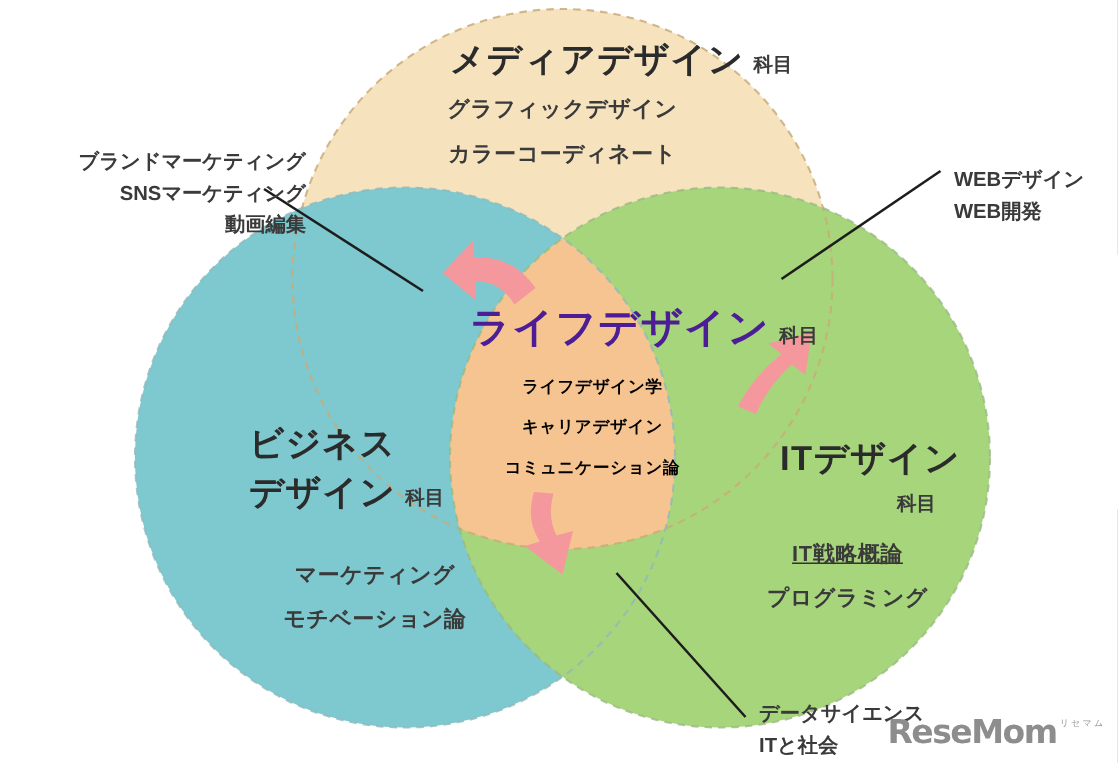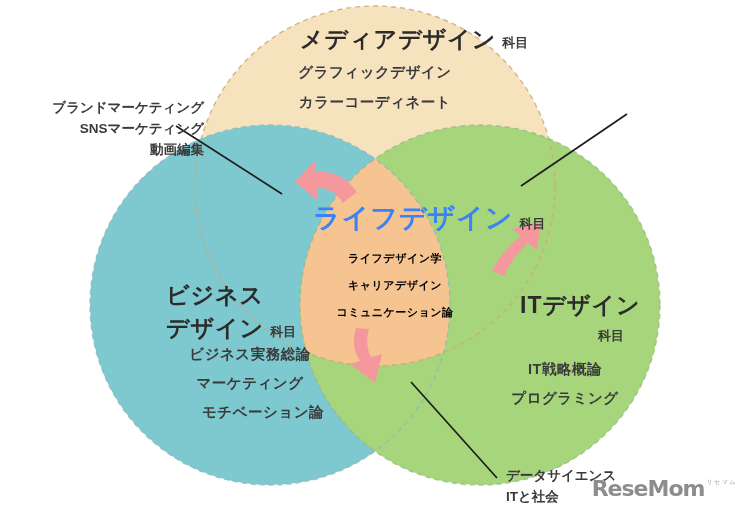--- a/index.html
+++ b/index.html
@@ -11,21 +11,21 @@
     position:relative;
   }
   #stage{position:absolute;left:0;top:0;width:745px;height:511px;}
   svg#venn{position:absolute;left:0;top:0;width:745px;height:511px;}
 
   .lbl{position:absolute;color:#333333;white-space:nowrap;}
   .big{font-size:23px;font-weight:bold;letter-spacing:1px;color:#2b2b2b;}
   .kamoku{font-size:13px;font-weight:bold;color:#3a3a3a;}
   .sub{font-size:14.5px;font-weight:bold;color:#3a3a3a;letter-spacing:.5px;}
   .callout{font-size:13.5px;font-weight:bold;color:#3a3a3a;line-height:1.55;}
-  .center-big{font-size:27px;font-weight:bold;color:#3b82f6;letter-spacing:1px;}
+  .center-big{font-size:27px;font-weight:bold;color:#4c1d95;letter-spacing:1px;}
   .center-sub{font-size:11px;font-weight:bold;color:#000000;letter-spacing:.5px;}
 
   .row{display:flex;align-items:flex-end;gap:6px;}
   .stack{display:flex;flex-direction:column;}
   .ta-r{text-align:right;}
   .ta-c{text-align:center;}
   .ta-l{text-align:left;}
 
   
   #logo{position:absolute;right:8px;bottom:10px;display:flex;align-items:flex-end;gap:2px;}
@@ -95,37 +95,34 @@
 
   <div class="lbl" style="left:166px;top:280px;">
     <div class="stack">
       <span class="big">ビジネス</span>
       <div class="row" style="margin-top:2px;">
         <span class="big">デザイン</span>
         <span class="kamoku" style="margin-bottom:3px;">科目</span>
       </div>
     </div>
   </div>
-  <div class="lbl ta-c" style="left:155px;top:345px;width:190px;">
-    <span class="sub">ビジネス実務総論</span>
-  </div>
   <div class="lbl ta-c" style="left:155px;top:374px;width:190px;">
     <span class="sub">マーケティング</span>
   </div>
-  <div class="lbl ta-c" style="left:168px;top:403px;width:190px;text-align:center;">
+  <div class="lbl ta-c" style="left:155px;top:403px;width:190px;text-align:center;">
     <span class="sub">モチベーション論</span>
   </div>
 
   <div class="lbl" style="left:520px;top:290px;">
     <div class="stack">
       <span class="big">ITデザイン</span>
       <span class="kamoku" style="margin-top:6px;margin-left:78px;">科目</span>
     </div>
   </div>
-  <div class="lbl ta-c" style="left:470px;top:360px;width:190px;">
+  <div class="lbl ta-c" style="left:470px;top:360px;width:190px;text-decoration:underline;">
     <span class="sub">IT戦略概論</span>
   </div>
   <div class="lbl ta-c" style="left:470px;top:389px;width:190px;">
     <span class="sub">プログラミング</span>
   </div>
 
   <div class="lbl" style="left:313px;top:200px;">
     <div class="row">
       <span class="center-big">ライフデザイン</span>
       <span class="kamoku" style="margin-bottom:3px;">科目</span>
@@ -140,20 +137,24 @@
   <div class="lbl ta-c" style="left:285px;top:302px;width:220px;">
     <span class="center-sub">コミュニケーション論</span>
   </div>
 
   <div class="lbl callout ta-r" style="left:0px;top:98px;width:175px;padding-left:29px;">
     <div>ブランドマーケティング</div>
     <div>SNSマーケティング</div>
     <div>動画編集</div>
   </div>
 
+  <div class="lbl callout ta-l" style="left:636px;top:110px;">
+    <div>WEBデザイン</div>
+    <div>WEB開発</div>
+  </div>
 
   <div class="lbl callout ta-l" style="left:506px;top:466px;">
     <div>データサイエンス</div>
     <div>ITと社会</div>
   </div>
 
   <div id="logo">
     <span class="word">ReseMom</span>
     <span class="tiny">リセマム</span>
   </div>

